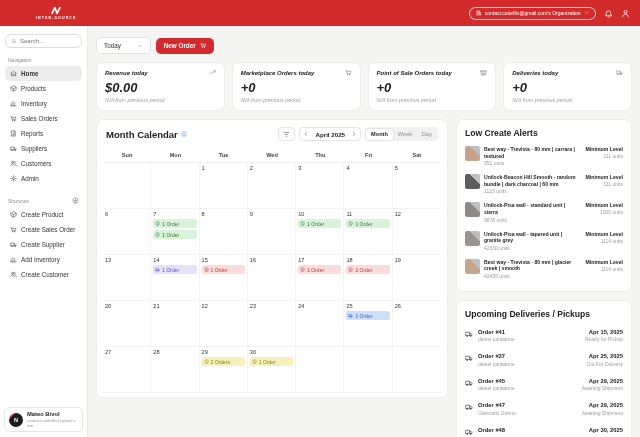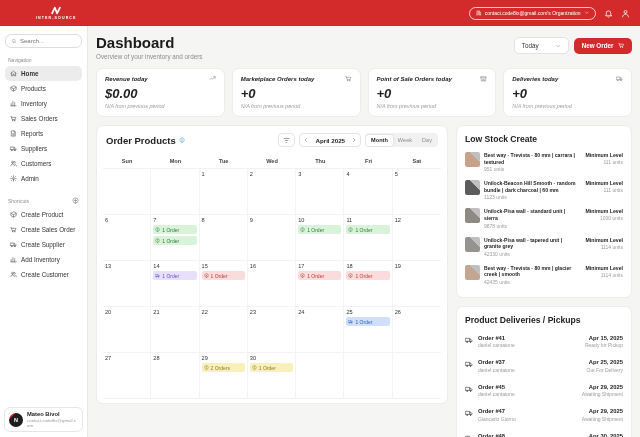--- a/index.html
+++ b/index.html
@@ -332,24 +332,20 @@
         <div>
           <div class="user-name">Mateo Bivol</div>
           <div class="user-email">contact.code8ix@gmail.com</div>
         </div>
       </div>
     </aside>
 
     <main class="main">
 
       <div class="page-head">
-        <div>
-          <h1 class="page-title">Dashboard</h1>
-          <p class="page-subtitle">Overview of your inventory and orders</p>
-        </div>
         <div class="head-actions">
           <button class="select-btn">
             <span>Today</span>
             <span id="period-chevron-slot" style="display:flex">
                 <svg viewBox="0 0 24 24" fill="none" stroke="currentColor" stroke-width="2" stroke-linecap="round" stroke-linejoin="round" style="width: 6px; height: 6px;">
                   <path d="M6 9l6 6 6-6"></path>
                 </svg>
               </span>
           </button>
           <button class="primary-btn">
@@ -414,21 +410,21 @@
             <div class="stat-value">+0</div>
             <div class="stat-sub">N/A from previous period</div>
           </div>
         </div>
 
       <div class="columns">
 
         <section class="calendar-card">
           <div class="cal-head">
             <div class="cal-title">
-              <span>Order Products</span>
+              <span>Month Calendar</span>
               <span id="info-icon-slot" style="display:flex">
                   <svg viewBox="0 0 24 24" fill="none" stroke="currentColor" stroke-width="2" stroke-linecap="round" stroke-linejoin="round" style="width: 6px; height: 6px;">
                     <path d="M12 21a9 9 0 1 0 0-18 9 9 0 0 0 0 18Z"></path>
                     <path d="M12 11v5"></path>
                     <path d="M12 7.5v.5"></path>
                   </svg>
                 </span>
             </div>
             <div class="cal-controls">
               <button class="icon-btn">
@@ -661,21 +657,21 @@
                 <div></div>
               </div>
               <div class="cal-cell">
                 <div></div>
               </div>
             </div>
         </section>
 
         <div class="right-col">
           <section class="panel">
-            <h2 class="panel-title">Low Stock Create</h2>
+            <h2 class="panel-title">Low Create Alerts</h2>
             <div id="stock-list">
                 <div class="stock-item">
                   <div class="thumb" style="background: linear-gradient(45deg, rgb(201, 161, 137) 65%, rgba(0, 0, 0, 0.25) 65%);"></div>
                   <div>
                     <div class="stock-name">Best way - Trevista - 80 mm | carrara | textured</div>
                     <div class="stock-units">951 units</div>
                   </div>
                   <div class="stock-min">
                     <div class="min-label">Minimum Level</div>
                     <div class="min-units">111 units</div>
@@ -721,21 +717,21 @@
                     <div class="stock-units">42435 units</div>
                   </div>
                   <div class="stock-min">
                     <div class="min-label">Minimum Level</div>
                     <div class="min-units">1114 units</div>
                   </div>
                 </div>
               </div>
           </section>
           <section class="panel">
-            <h2 class="panel-title">Product Deliveries / Pickups</h2>
+            <h2 class="panel-title">Upcoming Deliveries / Pickups</h2>
             <div id="delivery-list">
                 <div class="delivery-item">
                   <svg viewBox="0 0 24 24" fill="none" stroke="currentColor" stroke-width="2" stroke-linecap="round" stroke-linejoin="round" style="width: 8px; height: 8px;">
                     <path d="M2 7h12v9H2Z"></path>
                     <path d="M14 10h4l3 3v3h-7"></path>
                     <path d="M6.5 19a1.5 1.5 0 1 0 0-3 1.5 1.5 0 0 0 0 3Z"></path>
                     <path d="M17 19a1.5 1.5 0 1 0 0-3 1.5 1.5 0 0 0 0 3Z"></path>
                   </svg>
                   <div>
                     <div class="d-order">Order #41</div>

